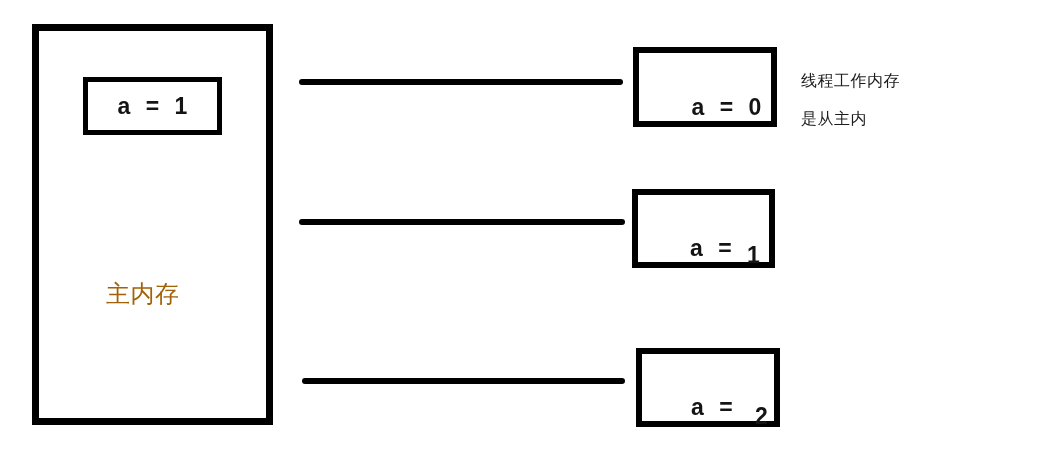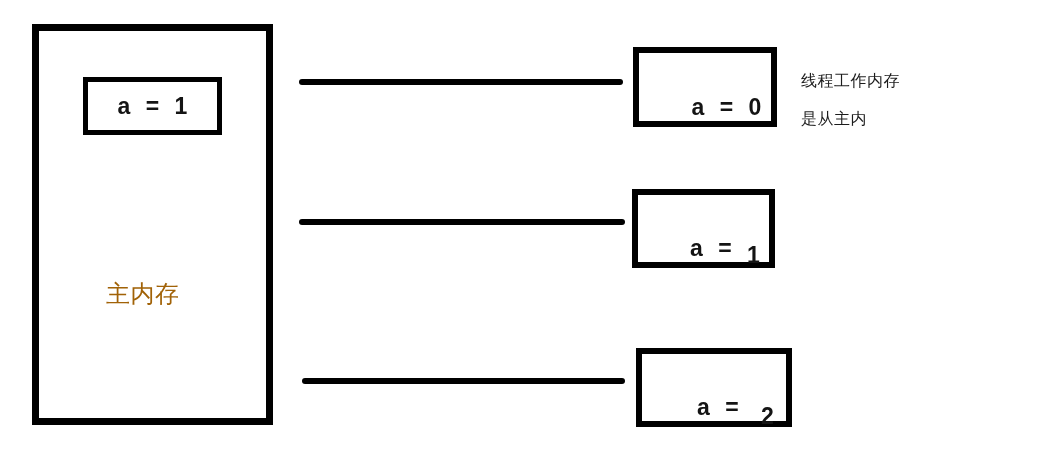--- a/index.html
+++ b/index.html
@@ -75,21 +75,21 @@
   
   .thread-box {
     border-width: 6px;
     display: flex;
     align-items: flex-end;
     justify-content: center;
     padding-left: 43px;
   }
   .thread-1 { left: 633px; top: 47px;  width: 144px; height: 80px; }
   .thread-2 { left: 632px; top: 189px; width: 143px; height: 79px; }
-  .thread-3 { left: 636px; top: 348px; width: 156px; height: 79px; }
+  .thread-3 { left: 636px; top: 348px; width: 144px; height: 79px; }
   
   .annotation {
     position: absolute;
     left: 801px;
     top: 62px;
     width: 250px;
     font-size: 16px;
     line-height: 38px;
     color: #1c1c1c;
     letter-spacing: 0.5px;

